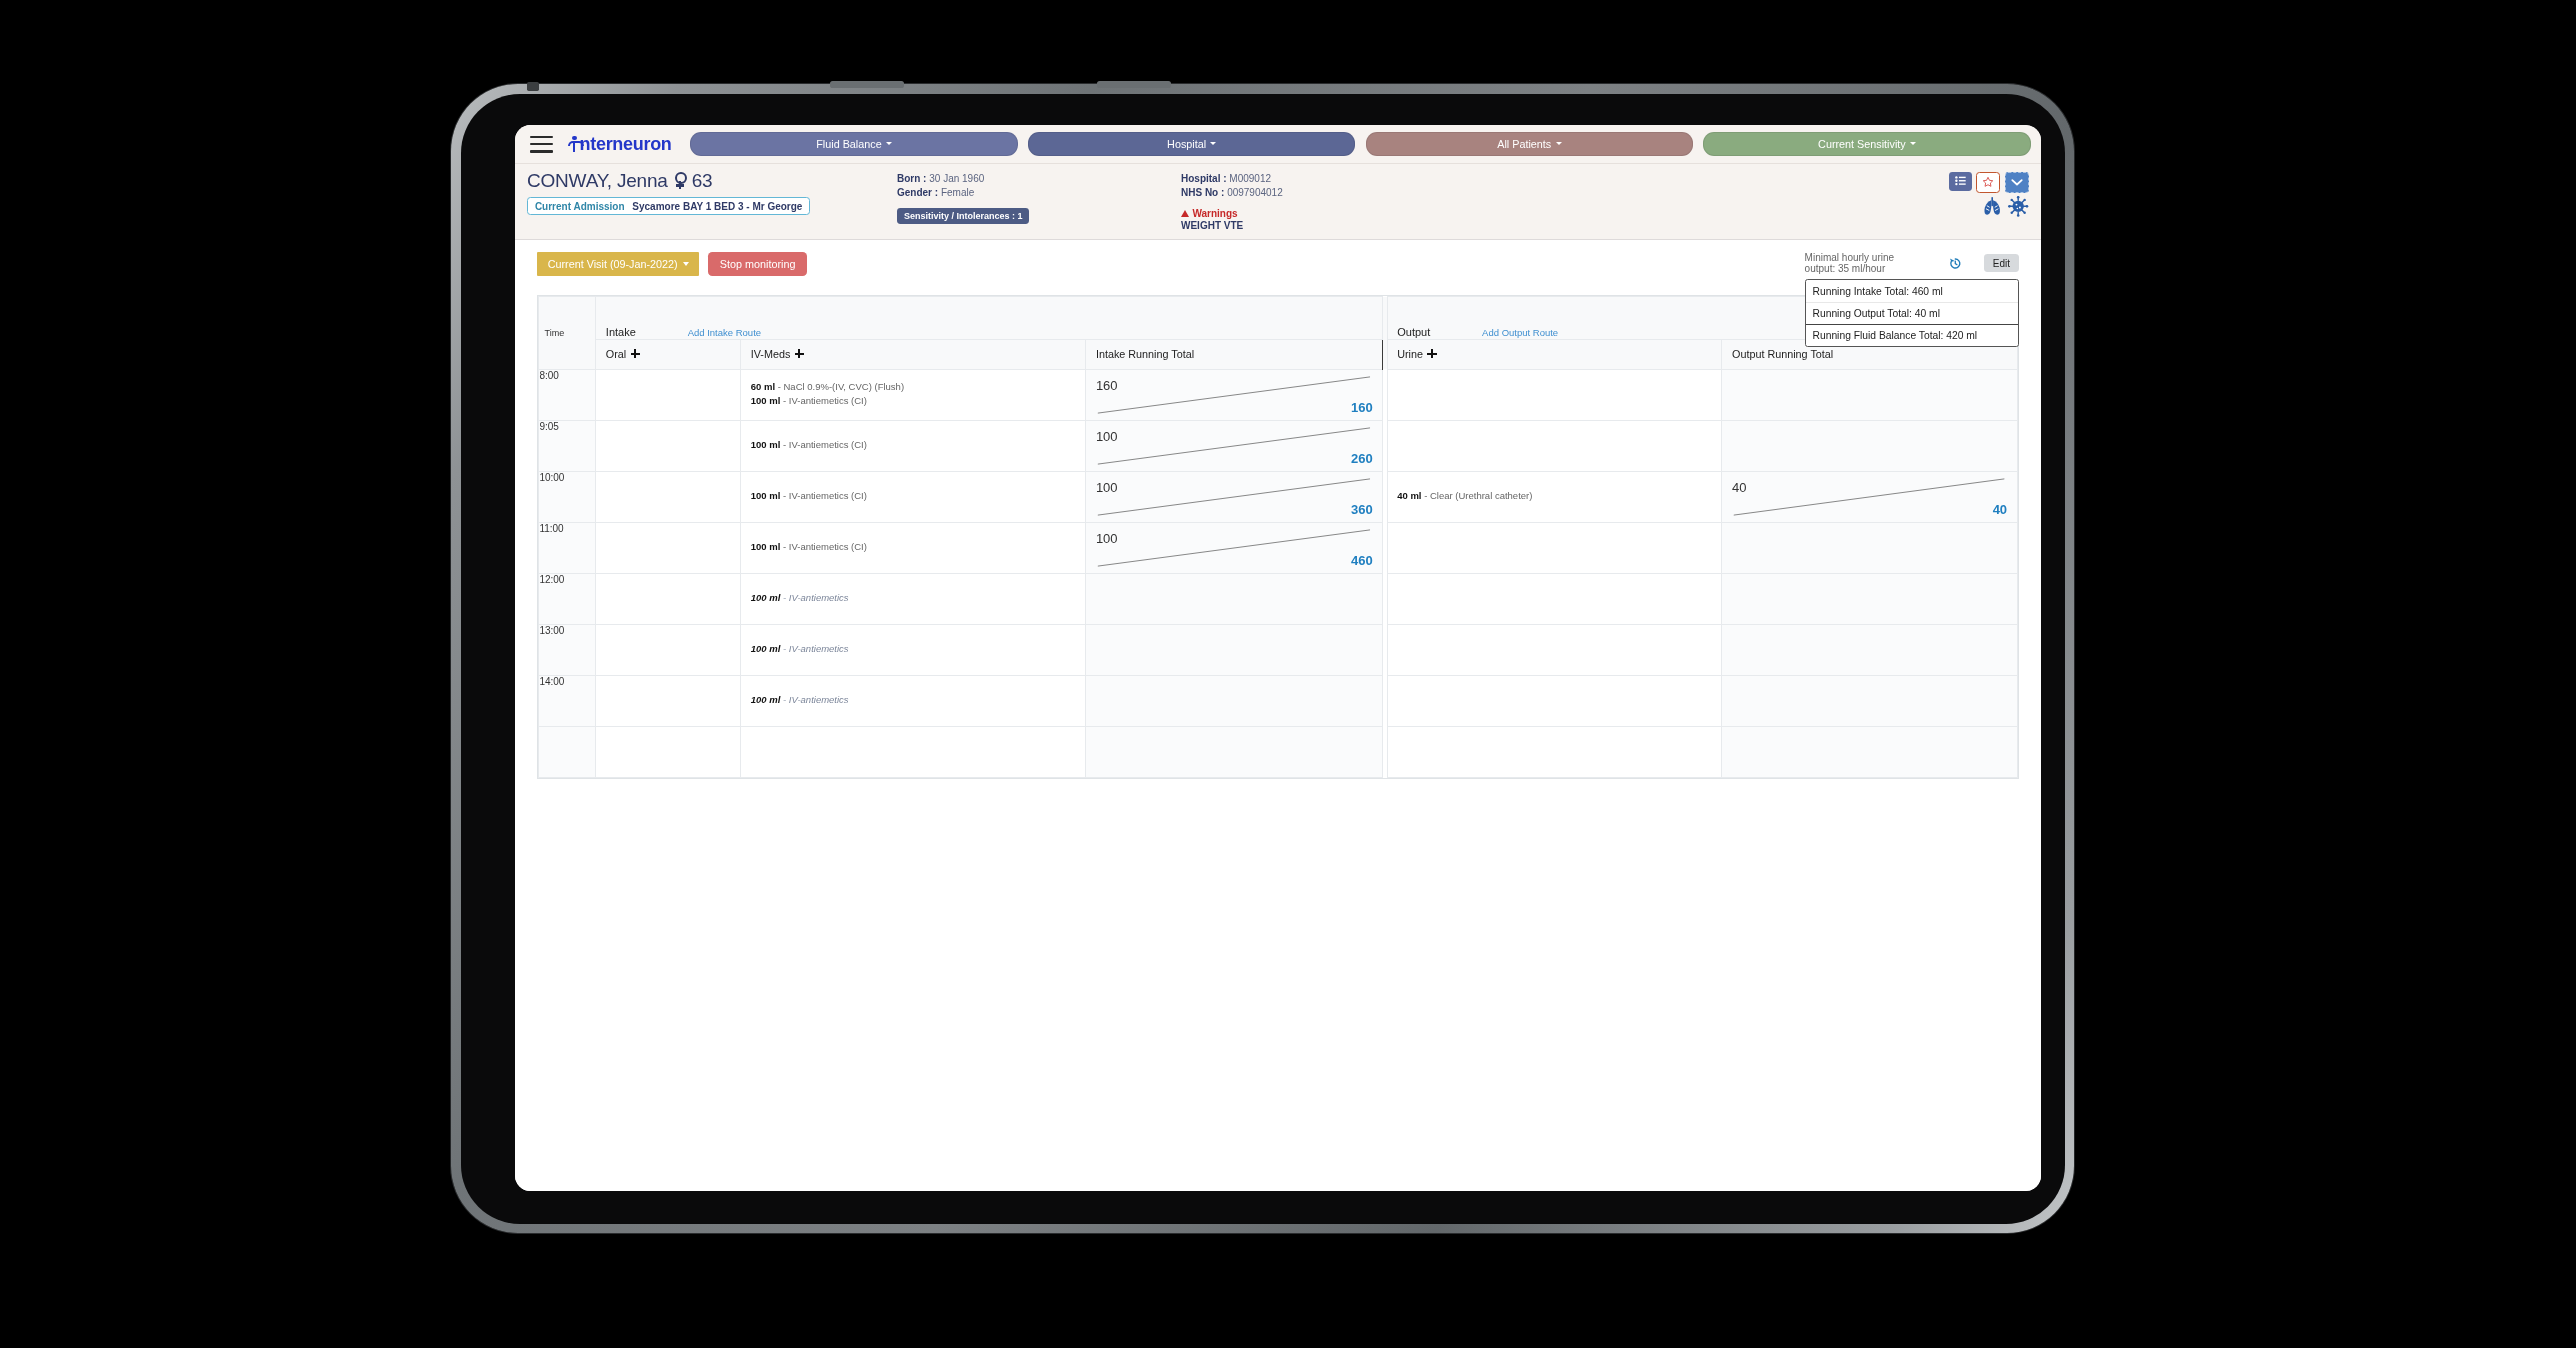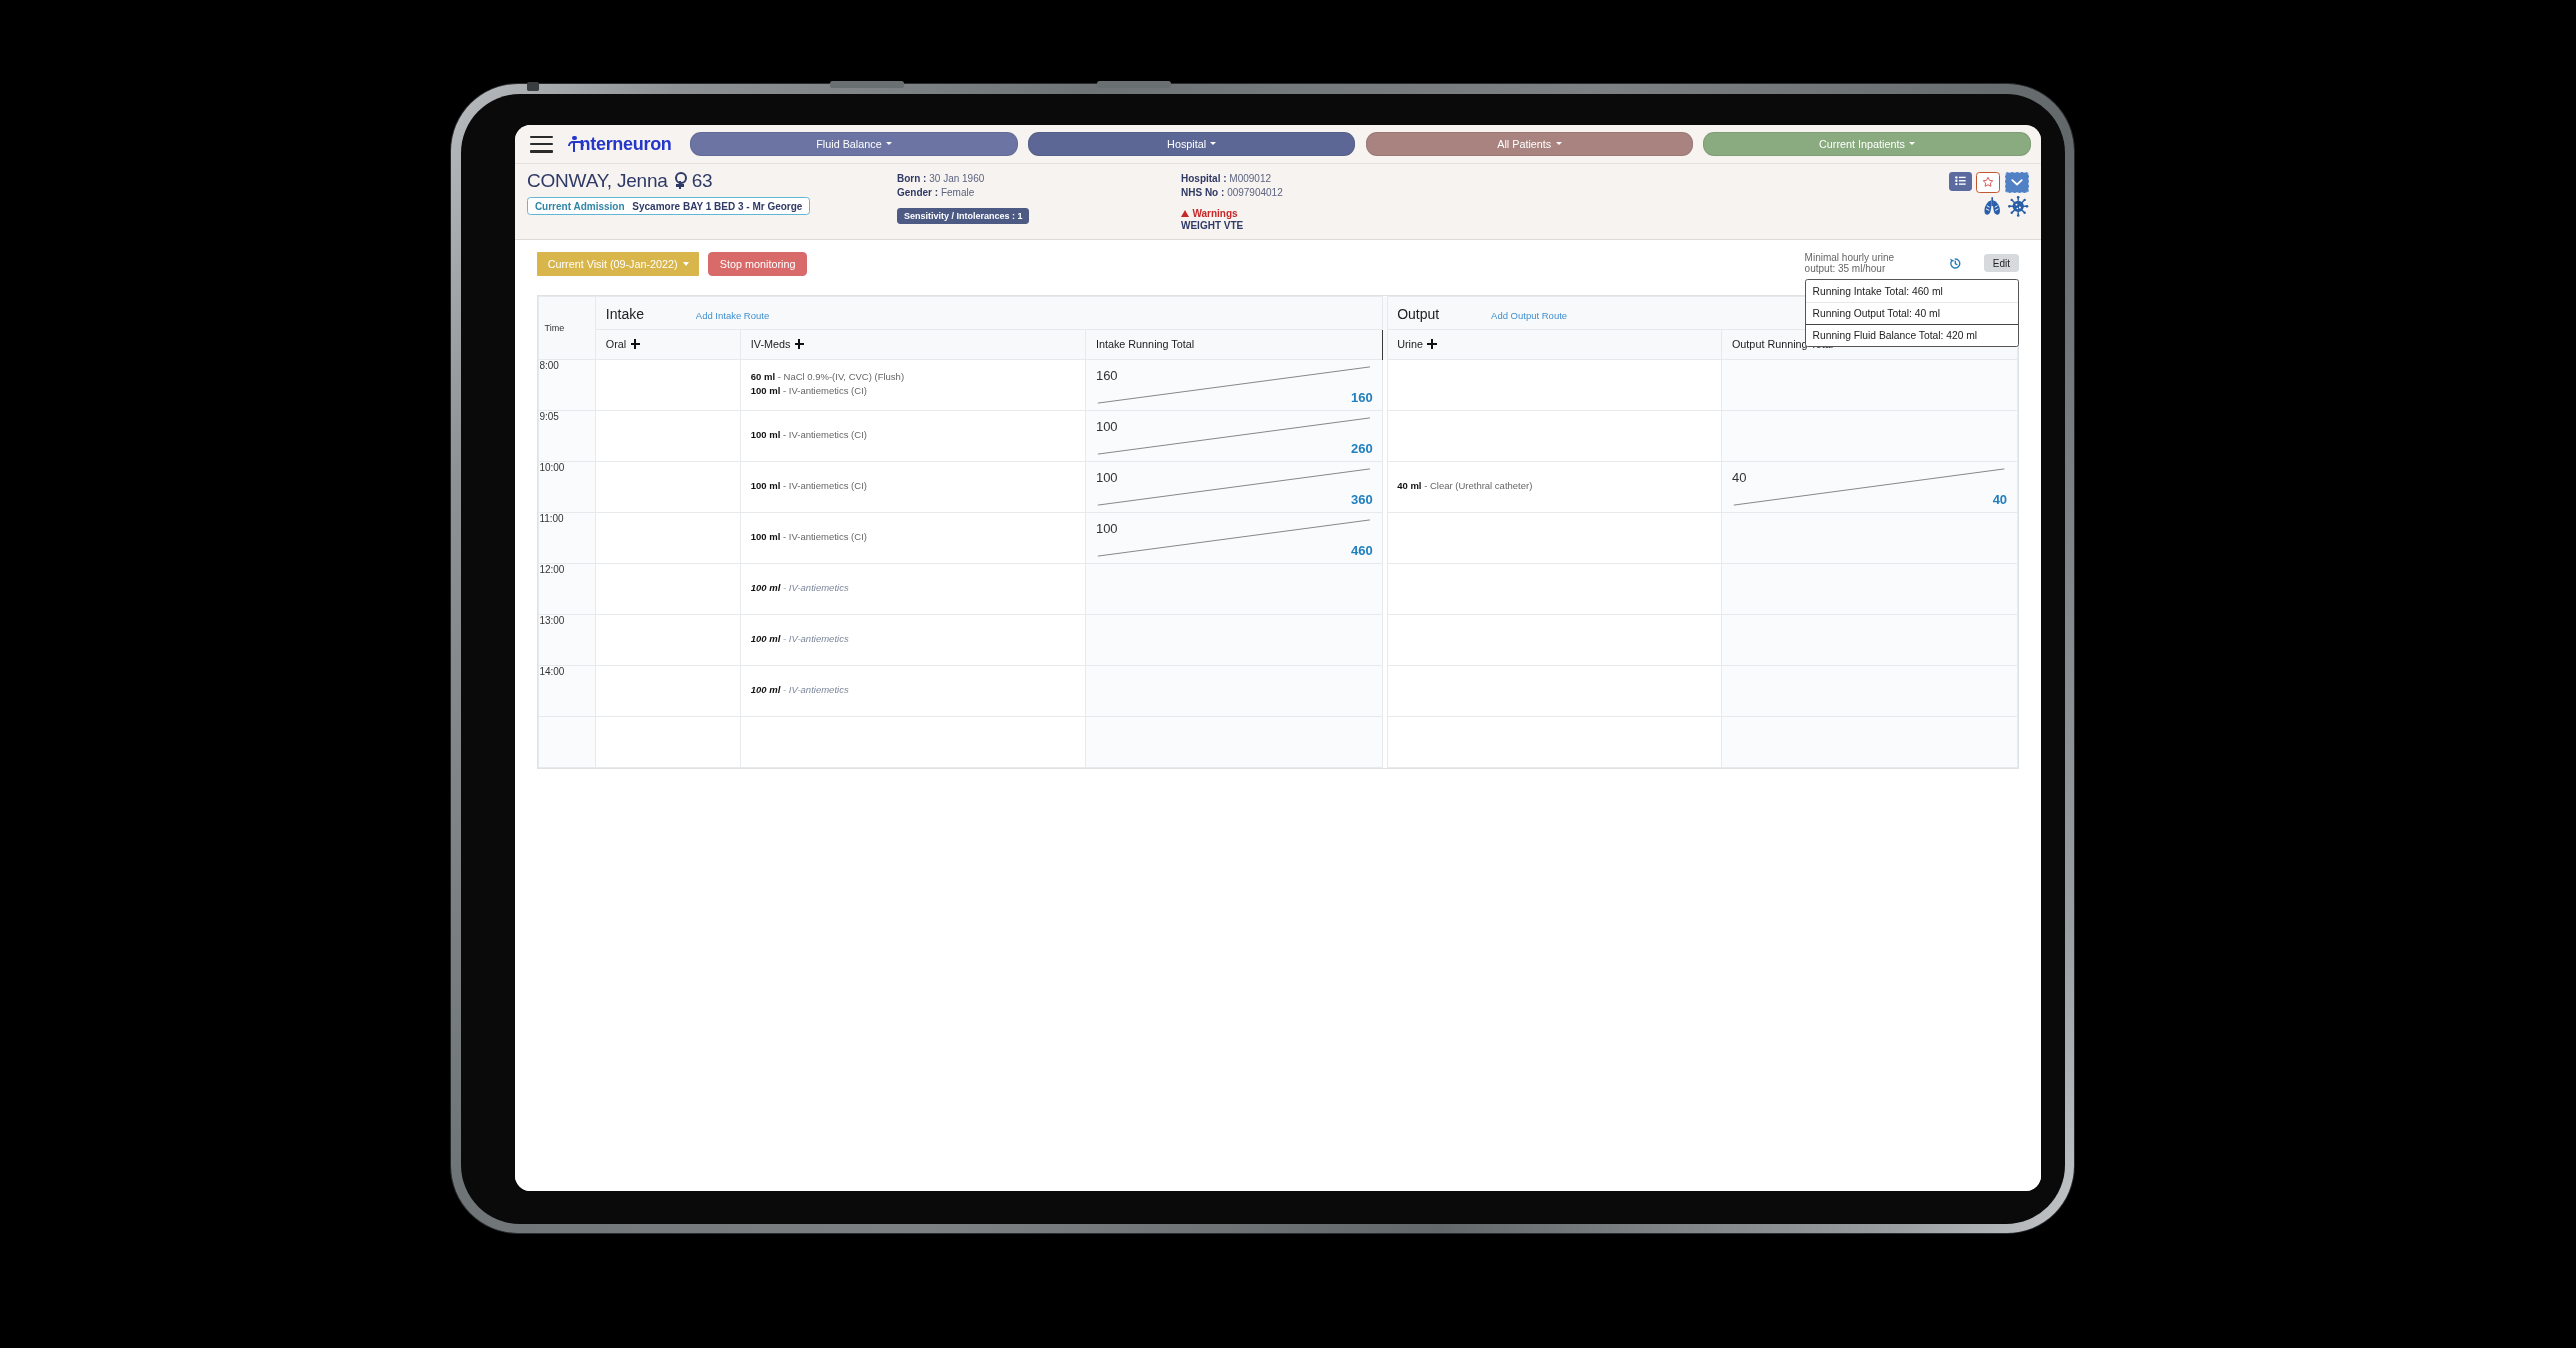--- a/index.html
+++ b/index.html
@@ -105,21 +105,21 @@
   .tablewrap{margin-top:19px;border:0.9px solid #dfe3e6;border-top:0.9px solid #dfe3e6;}
   table.fb{border-collapse:collapse;width:100%;table-layout:fixed;}
   table.fb td,table.fb th{border:0.9px solid #e7eaed;vertical-align:top;padding:0;}
   .c-time{width:33px;}
   .c-oral{width:84px;}
   .c-ivm{width:200px;}
   .c-irt{width:172px;}
   .c-urine{width:194px;}
   .c-ort{width:171px;}
   .hdr1 td{height:32px;background:#f8f9fa;}
-  .hdr1 .lbl{font-size:14px;color:#222;padding:8.6px 0 0 9.5px;display:inline-block;}
+  .hdr1 .lbl{font-size:11px;color:#222;padding:8.6px 0 0 9.5px;display:inline-block;margin-top:20px;}
   .hdr1 .addlink{font-size:9.5px;color:#3f8fd0;margin-left:48px;cursor:pointer;}
   .hdr2 td{height:29px;background:#f8f9fa;}
   .hdr2 .lbl{font-size:10.8px;color:#222;padding:7.8px 0 0 9.5px;display:inline-block;}
   .plus{display:inline-block;position:relative;width:9.5px;height:9.5px;margin-left:4.3px;vertical-align:-0.9px;}
   .plus::before,.plus::after{content:"";position:absolute;background:#111;}
   .plus::before{left:0;top:3.8px;width:9.5px;height:1.9px;}
   .plus::after{top:0;left:3.8px;height:9.5px;width:1.9px;}
   .sepcol{width:2.6px;background:#fff;border-left:1.7px solid #3a3a3a !important;border-right:none !important;
           border-top:none !important;border-bottom:none !important;}
   tr.datarow td{height:50px;}
@@ -168,21 +168,21 @@
         </div>
         <div class="navbtn" style="background:#5c6795;">
           <span>Hospital</span>
           <span class="caret"></span>
         </div>
         <div class="navbtn" style="background:#a8837f;">
           <span>All Patients</span>
           <span class="caret"></span>
         </div>
         <div class="navbtn" style="background:#8aab7f;">
-          <span>Current Inpatients</span>
+          <span>Current Sensitivity</span>
           <span class="caret"></span>
         </div>
       </div>
 
       <div class="banner">
         <div class="pb-left">
           <div class="pname">
             <span class="nm">CONWAY, Jenna</span>
             <span class="fsym">
               <span class="ring"></span>

